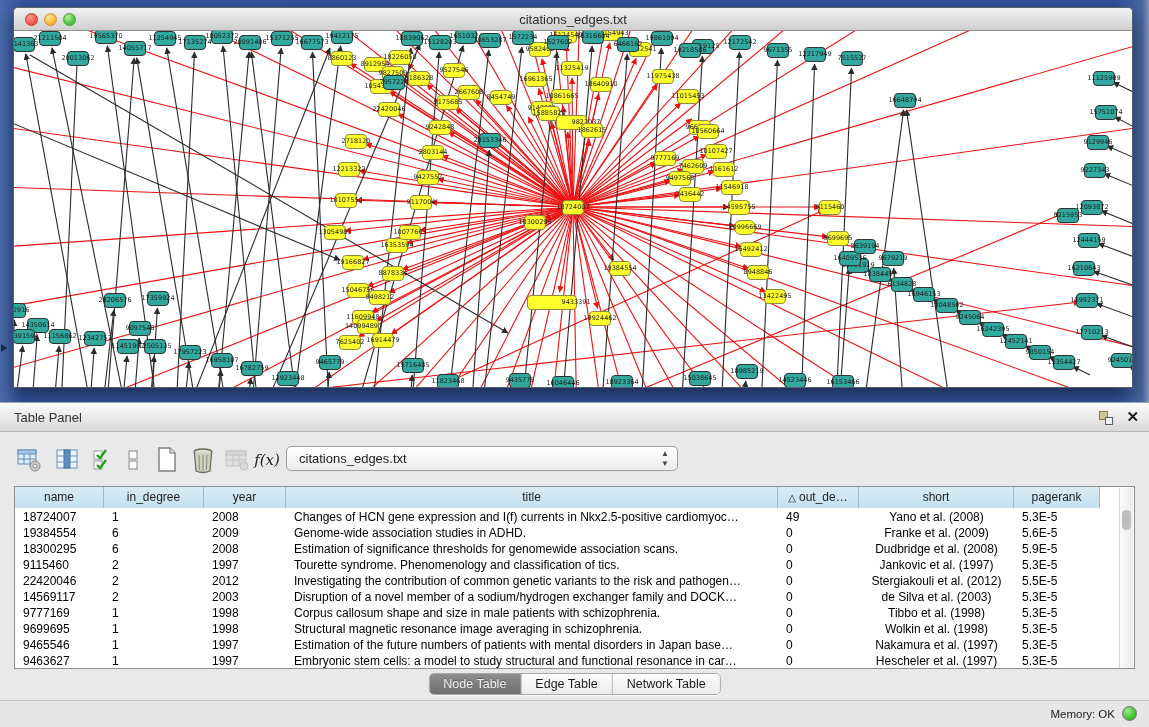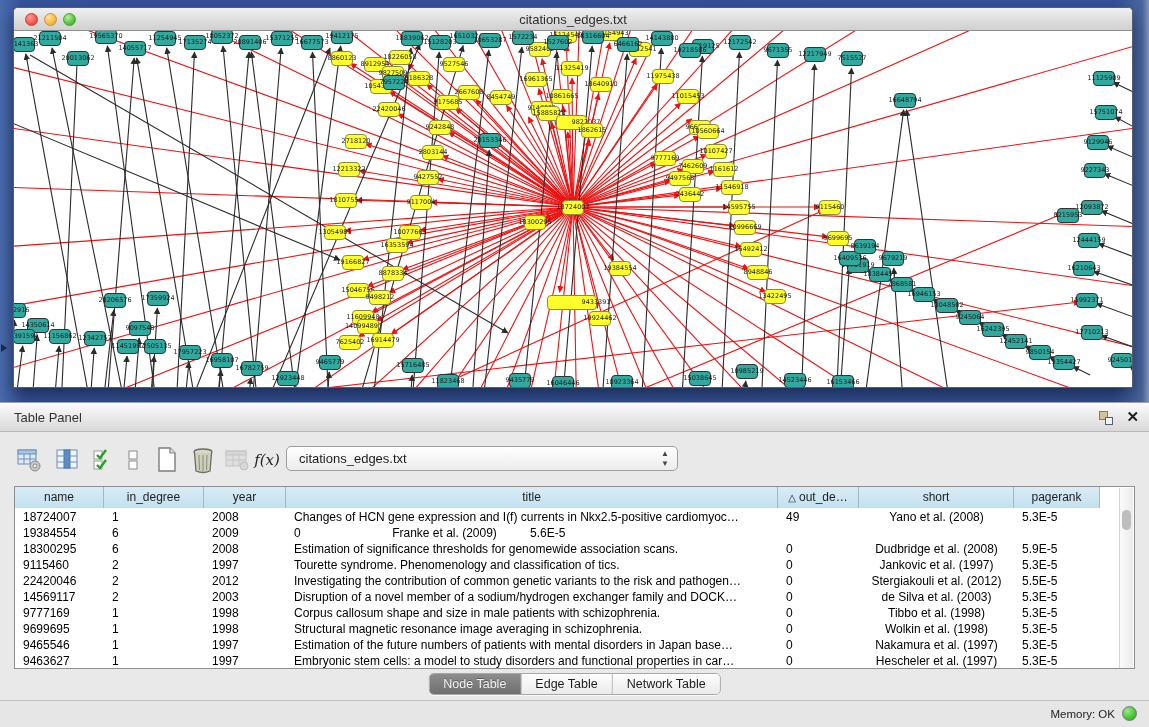--- a/index.html
+++ b/index.html
@@ -320,21 +320,21 @@
             </div>
             <div class="gnode y" style="left: 368px; top: 34.5px;">
               <span class="lbl">9827509</span>
             </div>
             <div class="gnode y" style="left: 394px; top: 39.5px;">
               <span class="lbl">8186328</span>
             </div>
             <div class="gnode y" style="left: 356px; top: 47.5px;">
               <span class="lbl">10543362</span>
             </div>
-            <div class="gnode y" style="left: 429px; top: 26px;">
+            <div class="gnode y" style="left: 429px; top: 32px;">
               <span class="lbl">9527546</span>
             </div>
             <div class="gnode y" style="left: 444px; top: 53.5px;">
               <span class="lbl">2667608</span>
             </div>
             <div class="gnode y" style="left: 423px; top: 63.5px;">
               <span class="lbl">9175685</span>
             </div>
             <div class="gnode y" style="left: 476px; top: 58.5px;">
               <span class="lbl">8454749</span>
@@ -410,21 +410,21 @@
             </div>
             <div class="gnode y" style="left: 699px; top: 130.5px;">
               <span class="lbl">1161612</span>
             </div>
             <div class="gnode y" style="left: 707px; top: 148.5px;">
               <span class="lbl">11546918</span>
             </div>
             <div class="gnode y" style="left: 714px; top: 168.5px;">
               <span class="lbl">14595755</span>
             </div>
-            <div class="gnode y" style="left: 720px; top: 188.5px;">
+            <div class="gnode y" style="left: 720px; top: 188.5px; border-radius: 7px;">
               <span class="lbl">10996669</span>
             </div>
             <div class="gnode y" style="left: 726px; top: 210.5px;">
               <span class="lbl">15492412</span>
             </div>
             <div class="gnode y" style="left: 733px; top: 233.5px;">
               <span class="lbl">8948846</span>
             </div>
             <div class="gnode y" style="left: 750px; top: 257.5px;">
               <span class="lbl">13422495</span>
@@ -467,21 +467,21 @@
             </div>
             <div class="gnode y" style="left: 343px; top: 287.5px; justify-content: flex-end;">
               <span class="lbl">14099489</span>
             </div>
             <div class="gnode y" style="left: 325px; top: 303.5px; text-align: center;">
               <span class="lbl">7625402</span>
             </div>
             <div class="gnode y" style="left: 358px; top: 301.5px;">
               <span class="lbl">16914479</span>
             </div>
-            <div class="gnode y" style="left: 533px; top: 263.5px; padding-left: 48px;">
+            <div class="gnode y" style="left: 513px; top: 263.5px; padding-left: 48px;">
               <span class="lbl">9433391</span>
             </div>
             <div class="gnode y" style="left: 575px; top: 279.5px;">
               <span class="lbl">19924462</span>
             </div>
             <div class="gnode y" style="left: 310px; top: 193.5px;">
               <span class="lbl">13054981</span>
             </div>
             <div class="gnode y" style="left: 385px; top: 193.5px;">
               <span class="lbl">10077663</span>
@@ -552,21 +552,21 @@
             <div class="gnode t" style="left: 533px; top: 3.5px;">
               <span class="lbl">1527602</span>
             </div>
             <div class="gnode t" style="left: 568px; top: -2.5px;">
               <span class="lbl">18316604</span>
             </div>
             <div class="gnode t" style="left: 603px; top: 5.5px;">
               <span class="lbl">6466162</span>
             </div>
             <div class="gnode t" style="left: 637px; top: -0.5px;">
-              <span class="lbl">14143880</span>
+              <span class="lbl">19861094</span>
             </div>
             <div class="gnode t" style="left: 678px; top: 7.5px;">
               <span class="lbl">10719125</span>
             </div>
             <div class="gnode t" style="left: 715px; top: 3.5px;">
               <span class="lbl">12172542</span>
             </div>
             <div class="gnode t" style="left: 753px; top: 11.5px;">
               <span class="lbl">9671355</span>
             </div>
@@ -693,21 +693,21 @@
             <div class="gnode t" style="left: 818px; top: 343.5px;">
               <span class="lbl">16153466</span>
             </div>
             <div class="gnode t" style="left: 833px; top: 226.5px;">
               <span class="lbl">16791919</span>
             </div>
             <div class="gnode t" style="left: 855px; top: 235.5px;">
               <span class="lbl">18384457</span>
             </div>
             <div class="gnode t" style="left: 877px; top: 245.5px;">
-              <span class="lbl">7868581</span>
+              <span class="lbl">6134828</span>
             </div>
             <div class="gnode t" style="left: 899px; top: 255.5px;">
               <span class="lbl">16946153</span>
             </div>
             <div class="gnode t" style="left: 922px; top: 266.5px;">
               <span class="lbl">18048562</span>
             </div>
             <div class="gnode t" style="left: 945px; top: 278.5px;">
               <span class="lbl">9245064</span>
             </div>
@@ -831,20 +831,21 @@
           <div class="td" style="width: 82px;">2008</div>
           <div class="td" style="width: 492px;">Changes of HCN gene expression and I(f) currents in Nkx2.5-positive cardiomyoc…</div>
           <div class="td" style="width: 81px;">49</div>
           <div class="td center" style="width: 155px;">Yano et al. (2008)</div>
           <div class="td" style="width: 86px;">5.3E-5</div>
         </div>
         <div class="tr">
           <div class="td" style="width: 89px;">19384554</div>
           <div class="td" style="width: 100px;">6</div>
           <div class="td" style="width: 82px;">2009</div>
+          <div class="td" style="width: 492px;">Genome-wide association studies in ADHD.</div>
           <div class="td" style="width: 81px;">0</div>
           <div class="td center" style="width: 155px;">Franke et al. (2009)</div>
           <div class="td" style="width: 86px;">5.6E-5</div>
         </div>
         <div class="tr">
           <div class="td" style="width: 89px;">18300295</div>
           <div class="td" style="width: 100px;">6</div>
           <div class="td" style="width: 82px;">2008</div>
           <div class="td" style="width: 492px;">Estimation of significance thresholds for genomewide association scans.</div>
           <div class="td" style="width: 81px;">0</div>
@@ -902,21 +903,21 @@
           <div class="td" style="width: 82px;">1997</div>
           <div class="td" style="width: 492px;">Estimation of the future numbers of patients with mental disorders in Japan base…</div>
           <div class="td" style="width: 81px;">0</div>
           <div class="td center" style="width: 155px;">Nakamura et al. (1997)</div>
           <div class="td" style="width: 86px;">5.3E-5</div>
         </div>
         <div class="tr">
           <div class="td" style="width: 89px;">9463627</div>
           <div class="td" style="width: 100px;">1</div>
           <div class="td" style="width: 82px;">1997</div>
-          <div class="td" style="width: 492px;">Embryonic stem cells: a model to study disorders and functional properties in car…</div>
+          <div class="td" style="width: 492px;">Embryonic stem cells: a model to study structural and functional resonance in car…</div>
           <div class="td" style="width: 81px;">0</div>
           <div class="td center" style="width: 155px;">Hescheler et al. (1997)</div>
           <div class="td" style="width: 86px;">5.3E-5</div>
         </div>
       </div>
     <div id="vscroll">
       <div id="vthumb"></div>
     </div>
   </div>
 

